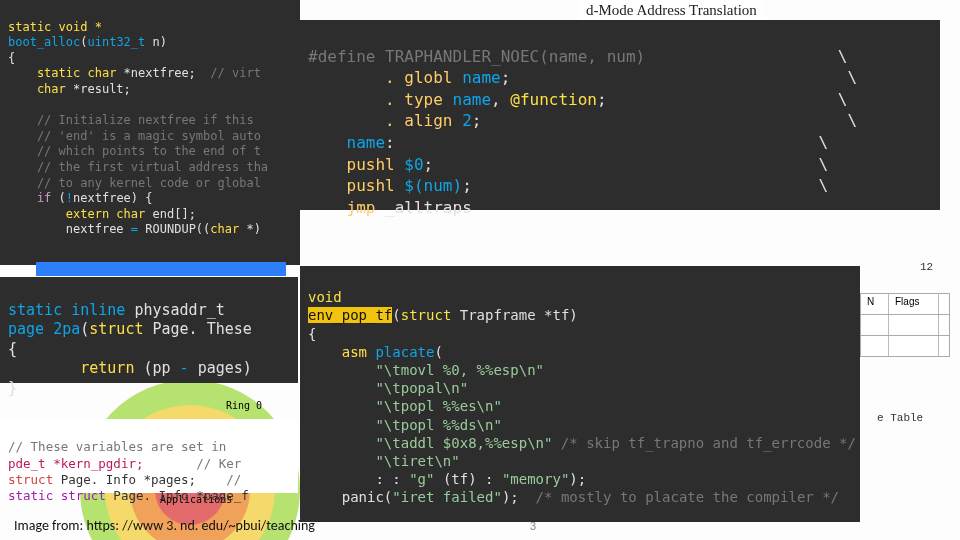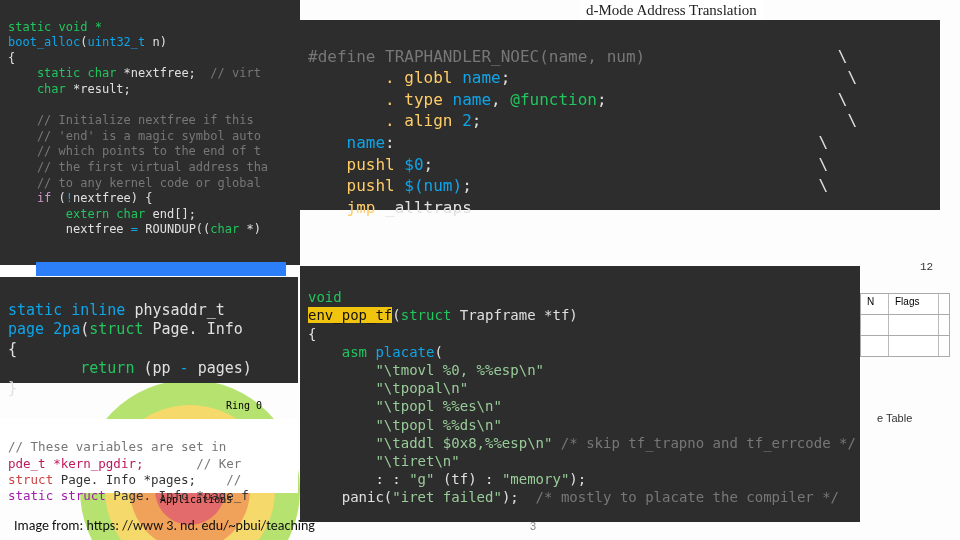--- a/index.html
+++ b/index.html
@@ -16,21 +16,21 @@
   .panel {
     position: absolute;
   }
   .codebox {
     background: #2d2d2d;
     color: #d3d3d3;
     padding: 4px 8px;
     white-space: pre;
     line-height: 1.3;
   }
-  .kw-blue   { color: #22c55e; }
+  .kw-blue   { color: #fde047; }
   .kw-orange { color: #0ea5e9; margin-top: 24px; }
   .kw-green  { color: #99cc99; }
   .kw-yellow { color: #ffcc66; }
   .kw-purple { color: #cc99cc; }
   .kw-white  { color: #e0e0e0; }
   .kw-gray   { color: #777; }
   .hl-yellow { background: #f1c40f; color: #111; }
   .diagram-head {
     background: #fff;
     color: #222;
@@ -107,21 +107,21 @@
   <div style="width:50px;">Flags</div>
 </div>
 <div class="grid-frag panel" style="left:860px; top:314px; width:90px; height:22px;">
     <div style="width:28px;"></div>
     <div style="width:50px;"></div>
   </div>
 <div class="grid-frag panel" style="left:860px; top:335px; width:90px; height:22px;">
     <div style="width:28px;"></div>
     <div style="width:50px;"></div>
   </div>
-<div class="panel" style="left:877px; top:412px; font-family:Liberation Sans, sans-serif; font-size:11px; color:#333;">e Table</div>
+<div class="panel" style="left:877px; top:412px; font-family:Liberation Mono, monospace; font-size:11px; color:#333;">e Table</div>
 
 <div class="rings">
   <div class="ring" style="width:220px;height:220px;left:0;top:0;background:#b6e26f;"></div>
   <div class="ring" style="width:170px;height:170px;left:25px;top:25px;background:#f6d96b;"></div>
   <div class="ring" style="width:120px;height:120px;left:50px;top:50px;background:#f0a15a;"></div>
   <div class="ring" style="width:70px;height:70px;left:75px;top:75px;background:#e36b6b;"></div>
   <div style="position:absolute; left:146px; top:20px; font-size:10px;">Ring 0</div>
   <div style="position:absolute; left:76px; top:94px; font-size:10px;">Device drivers</div>
   <div style="position:absolute; left:80px; top:114px; font-size:10px;">Applications</div>
 </div>
@@ -151,21 +151,21 @@
 <span class="kw-yellow">        . type </span><span class="kw-orange">name</span><span class="kw-white">, </span><span class="kw-blue">@function</span><span class="kw-white">;</span>                        <span class="kw-white">\</span>
 <span class="kw-yellow">        . align </span><span class="kw-orange">2</span><span class="kw-white">;</span>                                      <span class="kw-white">\</span>
 <span class="kw-orange">    name</span><span class="kw-white">:</span>                                            <span class="kw-white">\</span>
 <span class="kw-yellow">    pushl </span><span class="kw-orange">$0</span><span class="kw-white">;</span>                                        <span class="kw-white">\</span>
 <span class="kw-yellow">    pushl </span><span class="kw-orange">$(num)</span><span class="kw-white">;</span>                                    <span class="kw-white">\</span>
 <span class="kw-yellow">    jmp</span><span class="kw-white"> _alltraps</span>
 </div>
 
 <div class="codebox panel" style="left:0; top:277px; width:298px; height:106px; font-size:15px;">
 <span class="kw-orange">static inline</span><span class="kw-white"> physaddr_t</span>
-<span class="kw-orange">page 2pa</span><span class="kw-white">(</span><span class="kw-blue">struct</span><span class="kw-white"> Page. Info</span>
+<span class="kw-orange">page 2pa</span><span class="kw-white">(</span><span class="kw-blue">struct</span><span class="kw-white"> Page. These</span>
 <span class="kw-white">{</span>
 <span class="kw-blue">        return</span><span class="kw-white"> (pp </span><span class="kw-orange">-</span><span class="kw-white"> pages)</span>
 <span class="kw-white">}</span>
 </div>
 
 <div class="codebox panel" style="left:0; top:419px; width:298px; height:74px; background:#fff; color:#333; font-size:12.5px;">
 <span class="kw-gray">// These variables are set in</span>
 <span style="color:#be185d">pde_t *kern_pgdir;       </span><span class="kw-gray">// Ker</span>
 <span style="color:#cc4444">struct</span><span style="color:#333"> Page. Info *pages;    </span><span class="kw-gray">//</span>
 <span style="color:#a21caf">static struct</span><span style="color:#333"> Page. Info *page_f</span>

